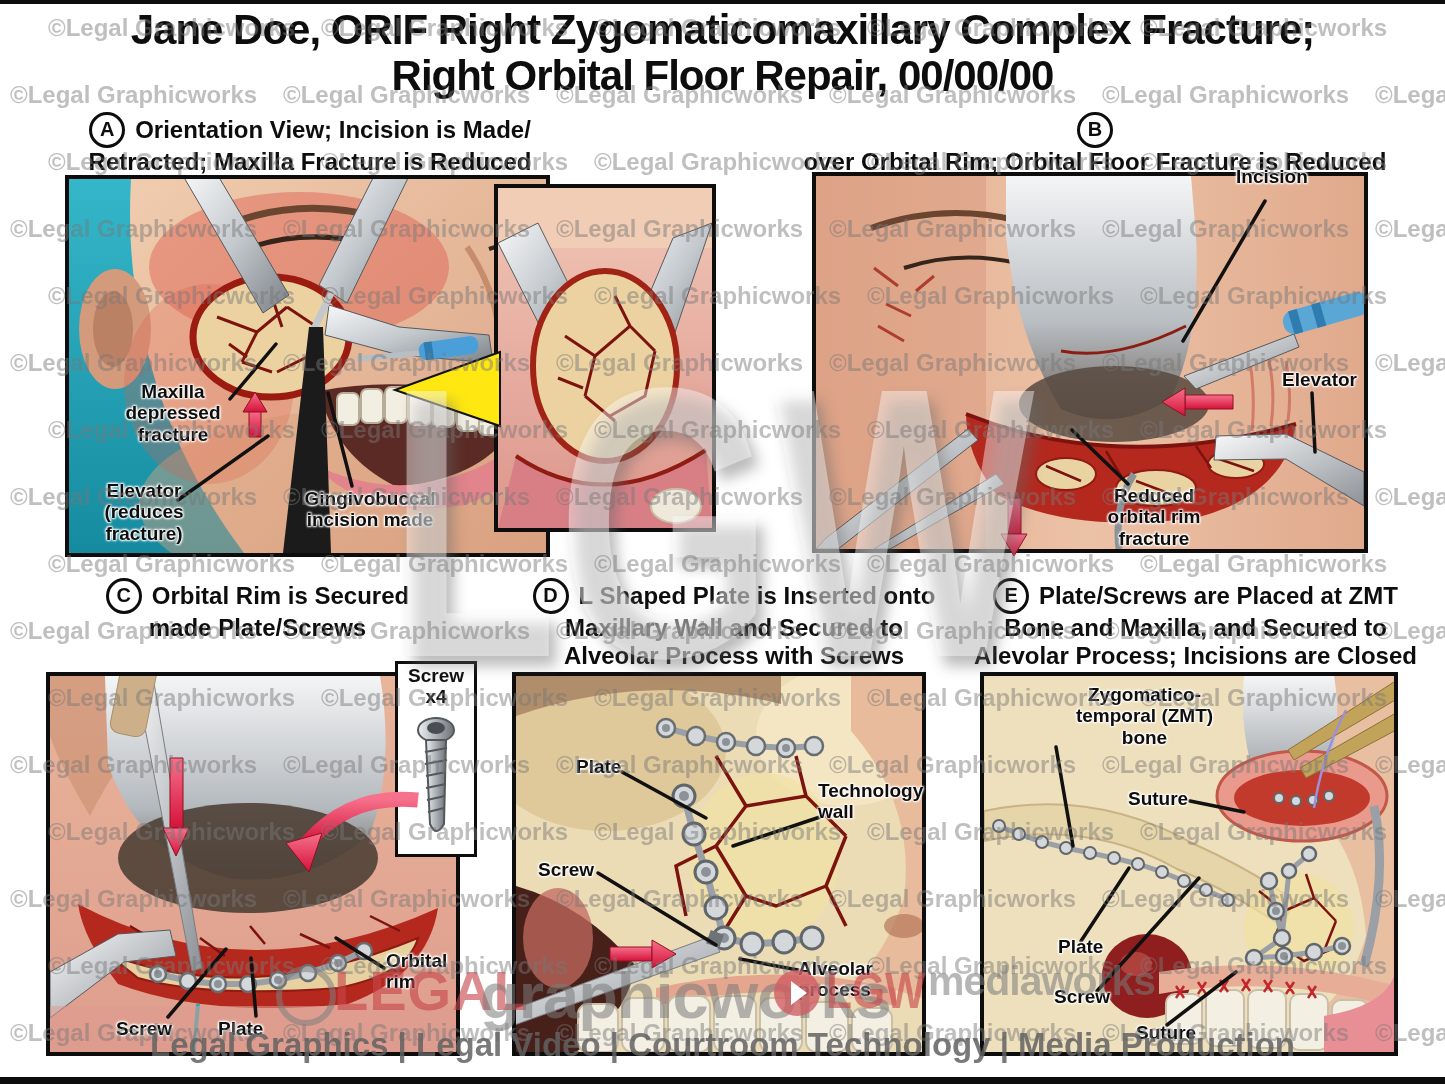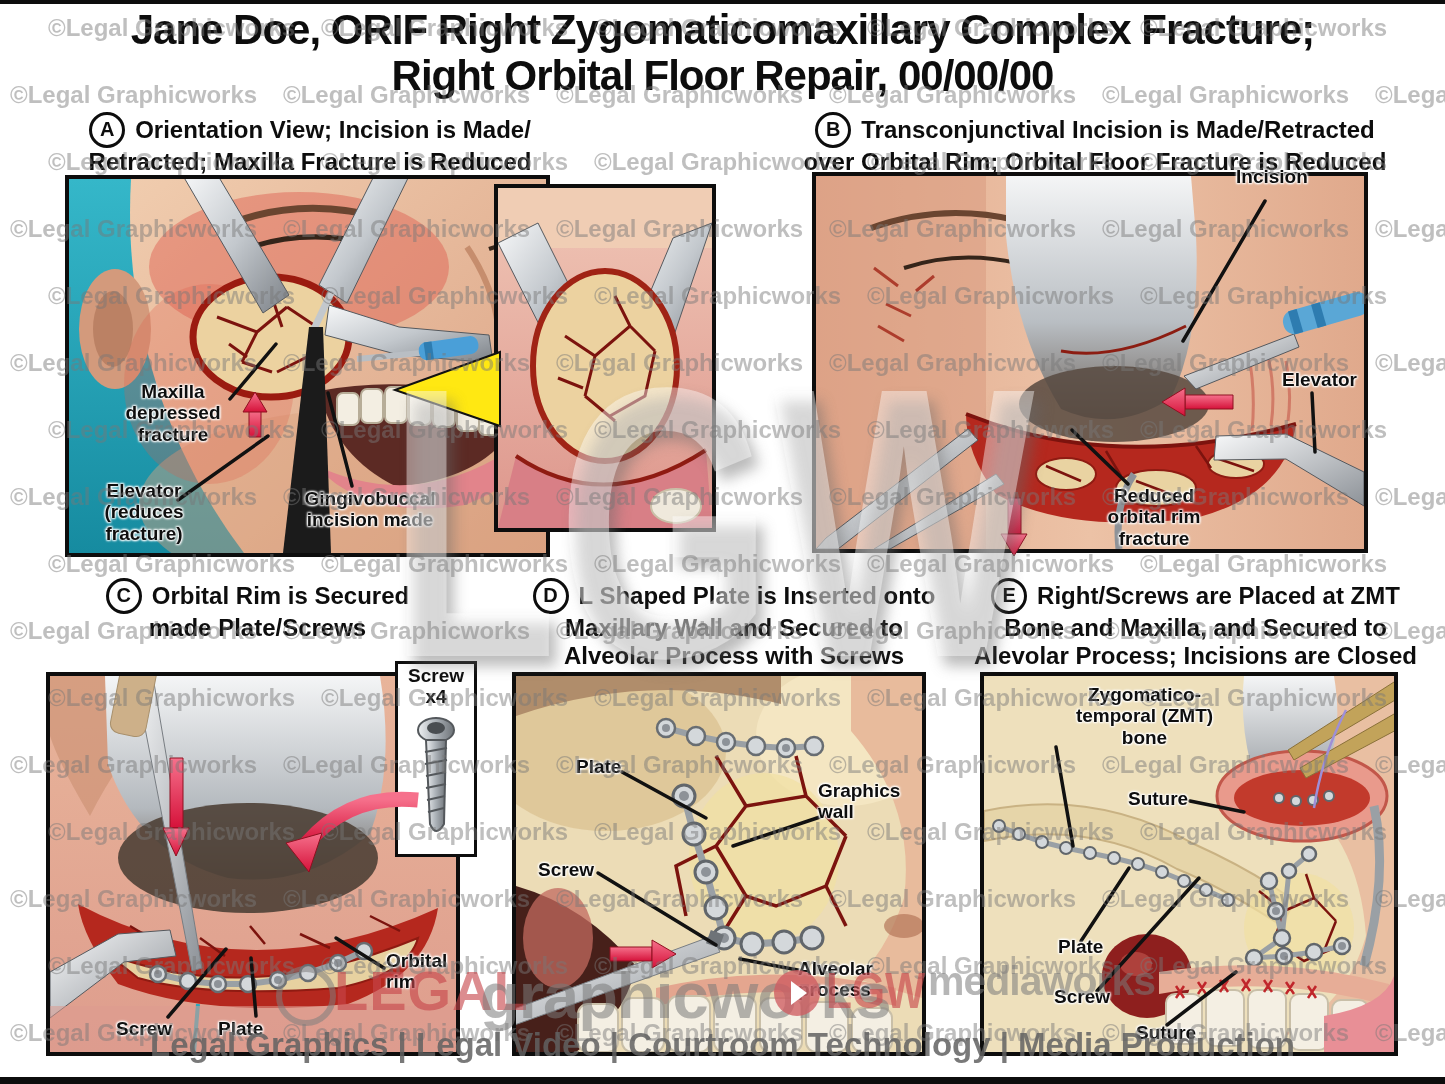--- a/index.html
+++ b/index.html
@@ -52,21 +52,20 @@
   <div class="hdr" style="left:75px;top:112px;width:470px">
     <div class="row1">
         <span class="circ">A</span>
       <span>Orientation View; Incision is Made/</span>
       </div>
     <div>Retracted; Maxilla Fracture is Reduced</div>
   </div>
   <div class="hdr" style="left:785px;top:112px;width:620px">
     <div class="row1">
         <span class="circ">B</span>
-      <span>Transconjunctival Incision is Made/Retracted</span>
       </div>
     <div>over Orbital Rim; Orbital Floor Fracture is Reduced</div>
   </div>
   <div class="hdr" style="left:65px;top:578px;width:385px">
     <div class="row1">
         <span class="circ">C</span>
       <span>Orbital Rim is Secured</span>
       </div>
     <div>made Plate/Screws</div>
   </div>
@@ -74,21 +73,21 @@
     <div class="row1">
         <span class="circ">D</span>
       <span>L Shaped Plate is Inserted onto</span>
       </div>
     <div>Maxillary Wall and Secured to</div>
     <div>Alveolar Process with Screws</div>
   </div>
   <div class="hdr" style="left:958px;top:578px;width:475px">
     <div class="row1">
         <span class="circ">E</span>
-      <span>Right/Screws are Placed at ZMT</span>
+      <span>Plate/Screws are Placed at ZMT</span>
       </div>
     <div>Bone and Maxilla, and Secured to</div>
     <div>Alevolar Process; Incisions are Closed</div>
   </div>
 
   <div class="panel" style="left:65px;top:175px;width:485px;height:382px">
     <svg viewBox="0 0 477 374" preserveAspectRatio="none">
       <defs>
         <linearGradient id="aTeal" x1="0" y1="0" x2="0" y2="1">
             <stop offset="0" stop-color="#35b7c9"></stop>
@@ -507,21 +506,21 @@
   <div class="label lab-c" style="left:1090px;top:485px;width:128px">Reduced
 orbital rim
 fracture</div>
 
   <div class="label" style="left:116px;top:1018px;width:90px">Screw</div>
   <div class="label" style="left:218px;top:1018px;width:70px">Plate</div>
   <div class="label" style="left:386px;top:950px;width:75px">Orbital
 rim</div>
 
   <div class="label" style="left:576px;top:756px;width:64px">Plate</div>
-  <div class="label" style="left:818px;top:780px;width:100px">Graphics
+  <div class="label" style="left:818px;top:780px;width:100px">Technology
 wall</div>
   <div class="label" style="left:538px;top:859px;width:64px">Screw</div>
   <div class="label" style="left:798px;top:958px;width:110px">Alveolar
 process</div>
 
   <div class="label lab-c" style="left:1062px;top:684px;width:165px">Zygomatico-
 temporal (ZMT)
 bone</div>
   <div class="label" style="left:1128px;top:788px;width:70px">Suture</div>
   <div class="label" style="left:1058px;top:936px;width:60px">Plate</div>

